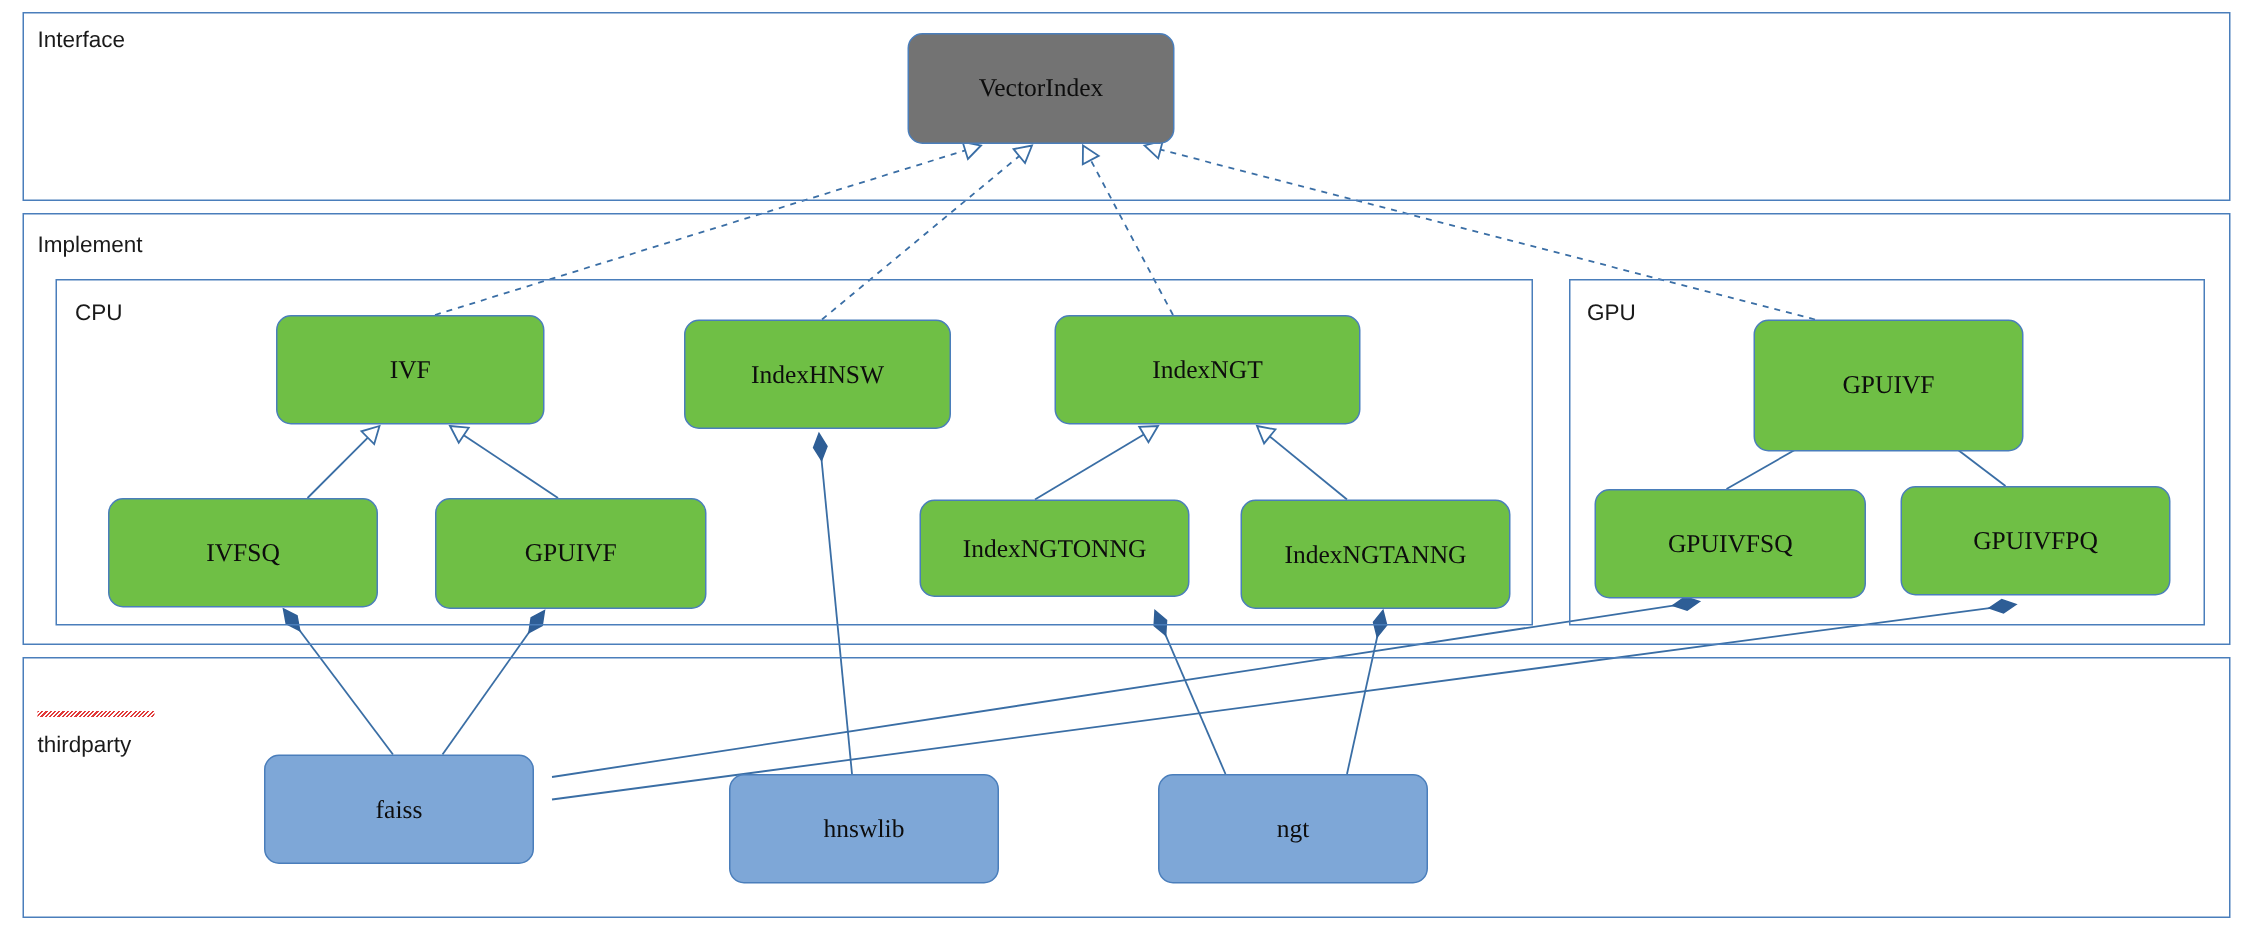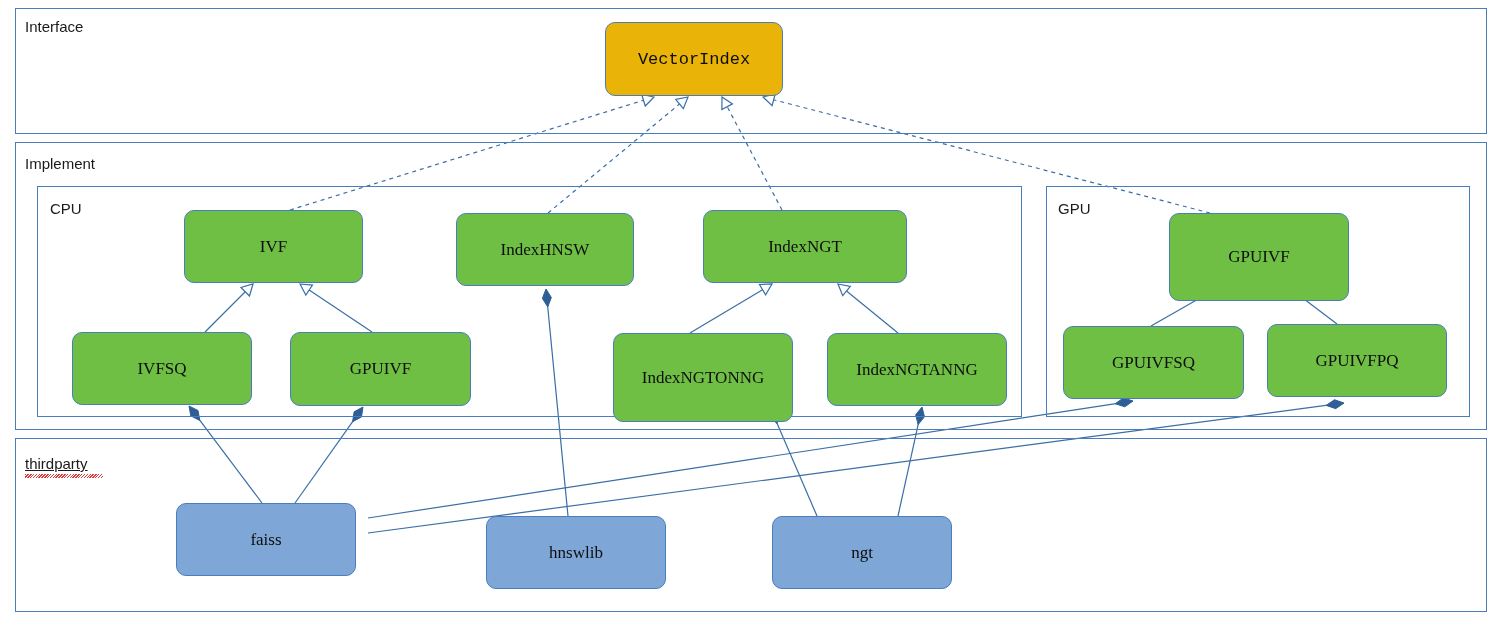--- a/index.html
+++ b/index.html
@@ -2,28 +2,28 @@
 <html><head>
 <meta charset="utf-8">
 <style>
   html,body{margin:0;padding:0;background:#ffffff;}
   body{font-family:"Liberation Sans",sans-serif;}
   #stage{position:relative;width:1503px;height:628px;background:#ffffff;overflow:hidden;}
   svg.layer{position:absolute;left:0;top:0;width:1503px;height:628px;}
   #edges{z-index:1;}
   .group-box{position:absolute;border:1px solid #4a7ebb;background:transparent;box-sizing:border-box;z-index:2;}
   .group-label{position:absolute;font-family:"Liberation Sans",sans-serif;font-size:15px;color:#1a1a1a;white-space:nowrap;z-index:3;}
-  .group-label.misspelled{text-decoration:underline;text-decoration-color:#1a1a1a;}
+  .group-label.misspelled{text-decoration-color:#1a1a1a;margin-top:33px;}
   .squiggle{position:absolute;height:4px;z-index:3;
     background-image:repeating-linear-gradient(135deg,#e03030 0,#e03030 1px,transparent 1px,transparent 2px);
     opacity:.95;}
   .node{position:absolute;box-sizing:border-box;border:1px solid #4a7ebb;border-radius:10px;
         display:flex;align-items:center;justify-content:center;text-align:center;
         font-family:"Liberation Serif",serif;font-size:17px;color:#0d0d0d;z-index:4;}
-  .node.pink{background:#eab308;font-family:Liberation Mono, monospace;}
+  .node.pink{background:#737373;}
   .node.green{background:#6fbf45;}
   .node.blue{background:#7ea7d7;}
 </style>
 </head>
 <body>
 
 <div id="stage">
   <svg class="layer" id="edges" viewBox="0 0 1503 628" xmlns="http://www.w3.org/2000/svg">
       <g>
         <line x1="290" y1="210" x2="643.4945762582528" y2="100.26129912861934" stroke="#3a6ea5" stroke-width="1.2" stroke-dasharray="4,4"></line>
@@ -122,21 +122,21 @@
       </div>
       <div class="node green" style="left: 1169px; top: 213px; width: 180px; height: 88px;">
         <span>GPUIVF</span>
       </div>
       <div class="node green" style="left: 72px; top: 332px; width: 180px; height: 73px;">
         <span>IVFSQ</span>
       </div>
       <div class="node green" style="left: 290px; top: 332px; width: 181px; height: 74px;">
         <span>GPUIVF</span>
       </div>
-      <div class="node green" style="left: 613px; top: 333px; width: 180px; height: 89px;">
+      <div class="node green" style="left: 613px; top: 333px; width: 180px; height: 65px;">
         <span>IndexNGTONNG</span>
       </div>
       <div class="node green" style="left: 827px; top: 333px; width: 180px; height: 73px;">
         <span>IndexNGTANNG</span>
       </div>
       <div class="node green" style="left: 1063px; top: 326px; width: 181px; height: 73px;">
         <span>GPUIVFSQ</span>
       </div>
       <div class="node green" style="left: 1267px; top: 324px; width: 180px; height: 73px;">
         <span>GPUIVFPQ</span>

